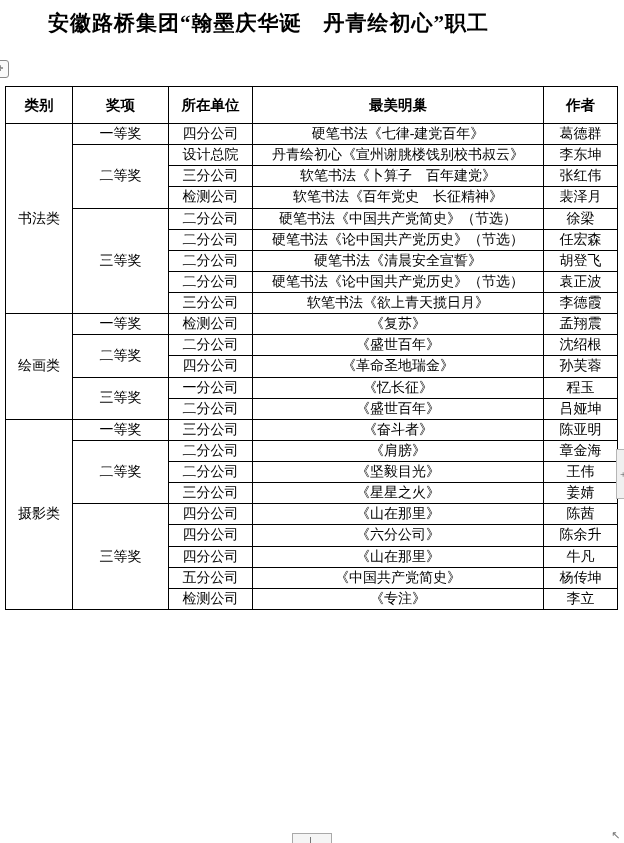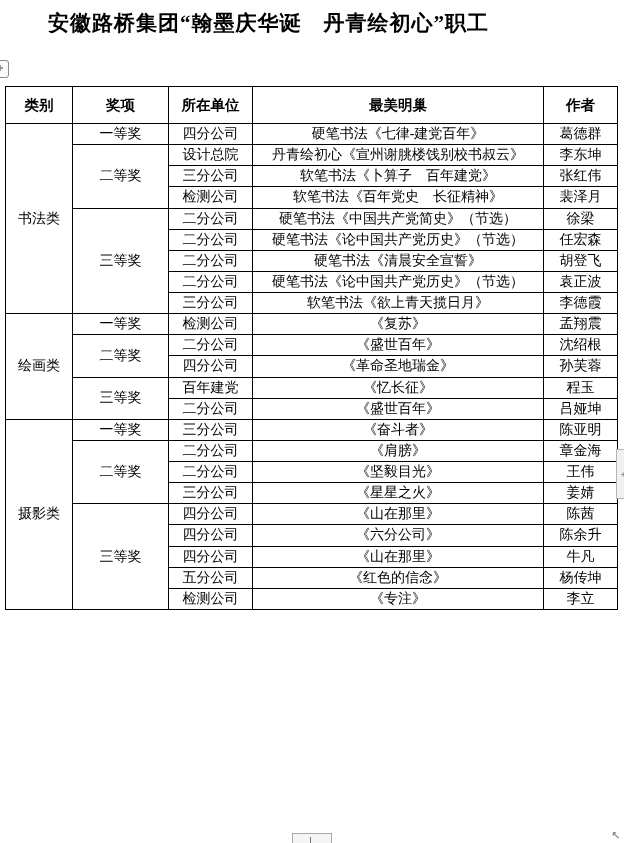--- a/index.html
+++ b/index.html
@@ -135,21 +135,21 @@
     <td>《盛世百年》</td>
     <td>沈绍根</td>
   </tr>
   <tr>
     <td>四分公司</td>
     <td>《革命圣地瑞金》</td>
     <td>孙芙蓉</td>
   </tr>
   <tr>
     <td rowspan="2">三等奖</td>
-    <td>百年建党</td>
+    <td>一分公司</td>
     <td>《忆长征》</td>
     <td>程玉</td>
   </tr>
   <tr>
     <td>二分公司</td>
     <td>《盛世百年》</td>
     <td>吕娅坤</td>
   </tr>
 
   <tr>
@@ -186,21 +186,21 @@
     <td>《六分公司》</td>
     <td>陈余升</td>
   </tr>
   <tr>
     <td>四分公司</td>
     <td>《山在那里》</td>
     <td>牛凡</td>
   </tr>
   <tr>
     <td>五分公司</td>
-    <td>《红色的信念》</td>
+    <td>《中国共产党简史》</td>
     <td>杨传坤</td>
   </tr>
   <tr>
     <td>检测公司</td>
     <td>《专注》</td>
     <td>李立</td>
   </tr>
 </tbody>
   </table>
 

